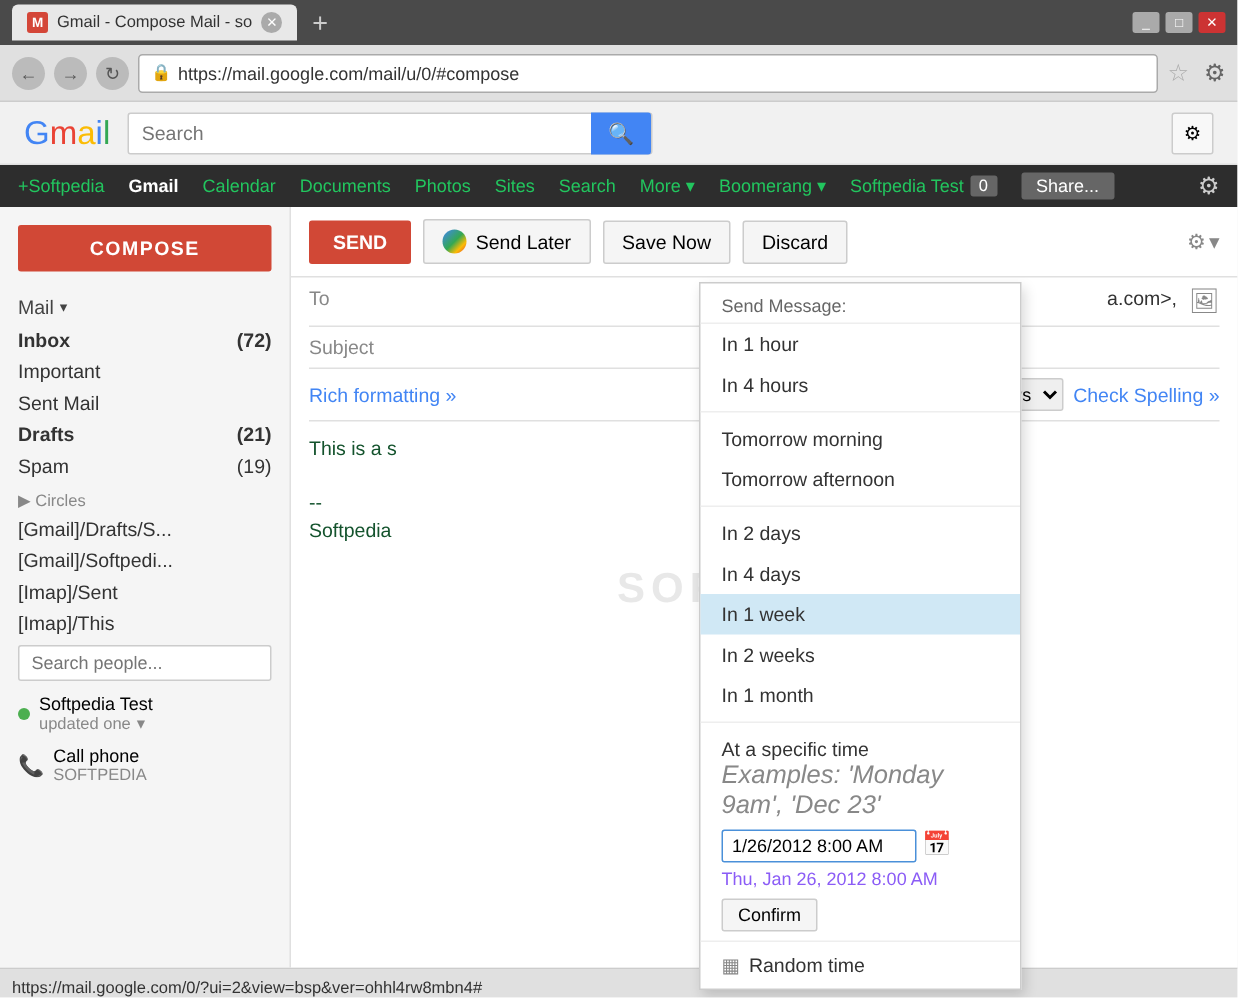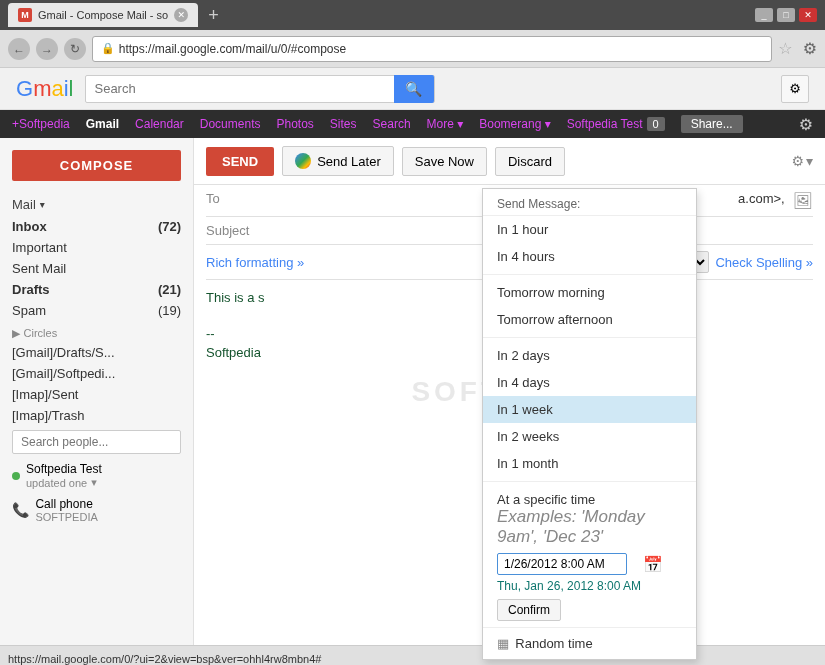--- a/index.html
+++ b/index.html
@@ -107,21 +107,21 @@
 
     
     .gmail-nav {
       background: #2d2d2d;
       height: 28px;
       display: flex;
       align-items: center;
       padding: 0 12px;
       gap: 16px;
     }
-    .gmail-nav-item { color: #d946ef; font-size: 12px; cursor: pointer; }
+    .gmail-nav-item { color: #22c55e; font-size: 12px; cursor: pointer; }
     .gmail-nav-item.active { color: white; font-weight: bold; }
     .gmail-nav-share { background: #666; color: white; padding: 2px 10px; border-radius: 2px; font-size: 12px; cursor: pointer; }
     .gmail-nav-badge { background: #666; color: white; padding: 1px 6px; border-radius: 2px; font-size: 11px; margin-left: -12px; }
     .gmail-nav-settings { color: #ccc; font-size: 16px; cursor: pointer; margin-left: auto; }
 
     
     .main-layout {
       display: flex;
       height: calc(665px - 30px - 38px - 42px - 28px - 20px);
       background: white;
@@ -253,21 +253,20 @@
     .send-later-dropdown {
       position: absolute;
       top: 50px;
       left: 272px;
       width: 215px;
       background: white;
       border: 1px solid #ccc;
       box-shadow: 2px 4px 8px rgba(0,0,0,0.15);
       z-index: 100;
       font-size: 13px;
-      margin-left: 16px;
     }
     .dropdown-header {
       padding: 8px 14px 4px 14px;
       color: #666;
       font-size: 12px;
       border-bottom: 1px solid #eee;
     }
     .dropdown-item {
       padding: 6px 14px;
       cursor: pointer;
@@ -275,32 +274,32 @@
     }
     .dropdown-item.highlighted { background: #d0e8f5; }
     .dropdown-divider { height: 1px; background: #eee; margin: 4px 0; }
 
     
     .dropdown-specific {
       padding: 6px 14px;
       font-size: 12px;
     }
     .dropdown-specific .example { color: #888; font-size: 17px; font-style: italic; }
-    .datetime-input-row { display: flex; align-items: center; gap: 16px; margin: 6px 0 2px 0; }
+    .datetime-input-row { display: flex; align-items: flex-start; gap: 4px; margin: 6px 0 2px 0; }
     .datetime-input {
       border: 1px solid #4a90d9;
       border-radius: 2px;
       padding: 3px 6px;
       font-size: 12px;
       width: 130px;
       outline: none;
       background: #fff;
     }
     .calendar-icon { color: #888; cursor: pointer; font-size: 16px; }
-    .datetime-display { color: #0f766e; font-size: 12px; padding: 2px 0 4px 0; }
+    .datetime-display { color: #8b5cf6; font-size: 12px; padding: 2px 0 4px 0; }
     .confirm-btn {
       background: #f5f5f5;
       border: 1px solid #ccc;
       border-radius: 2px;
       padding: 3px 10px;
       font-size: 12px;
       cursor: pointer;
       margin-top: 2px;
     }
 
@@ -475,21 +474,21 @@
     <div class="sidebar-item">
       <span>[Gmail]/Drafts/S...</span>
     </div>
     <div class="sidebar-item">
       <span>[Gmail]/Softpedi...</span>
     </div>
     <div class="sidebar-item">
       <span>[Imap]/Sent</span>
     </div>
     <div class="sidebar-item">
-      <span>[Imap]/Trash</span>
+      <span>[Imap]/This</span>
     </div>
 
     <input class="sidebar-search" type="text" placeholder="Search people..." style="">
 
     <div class="sidebar-contact">
       <span class="online-dot"></span>
       <div>
         <div>Softpedia Test</div>
         <div style="color:#888; font-size:11px; display:flex; align-items:center; gap:4px;">
           <span>updated one</span>

